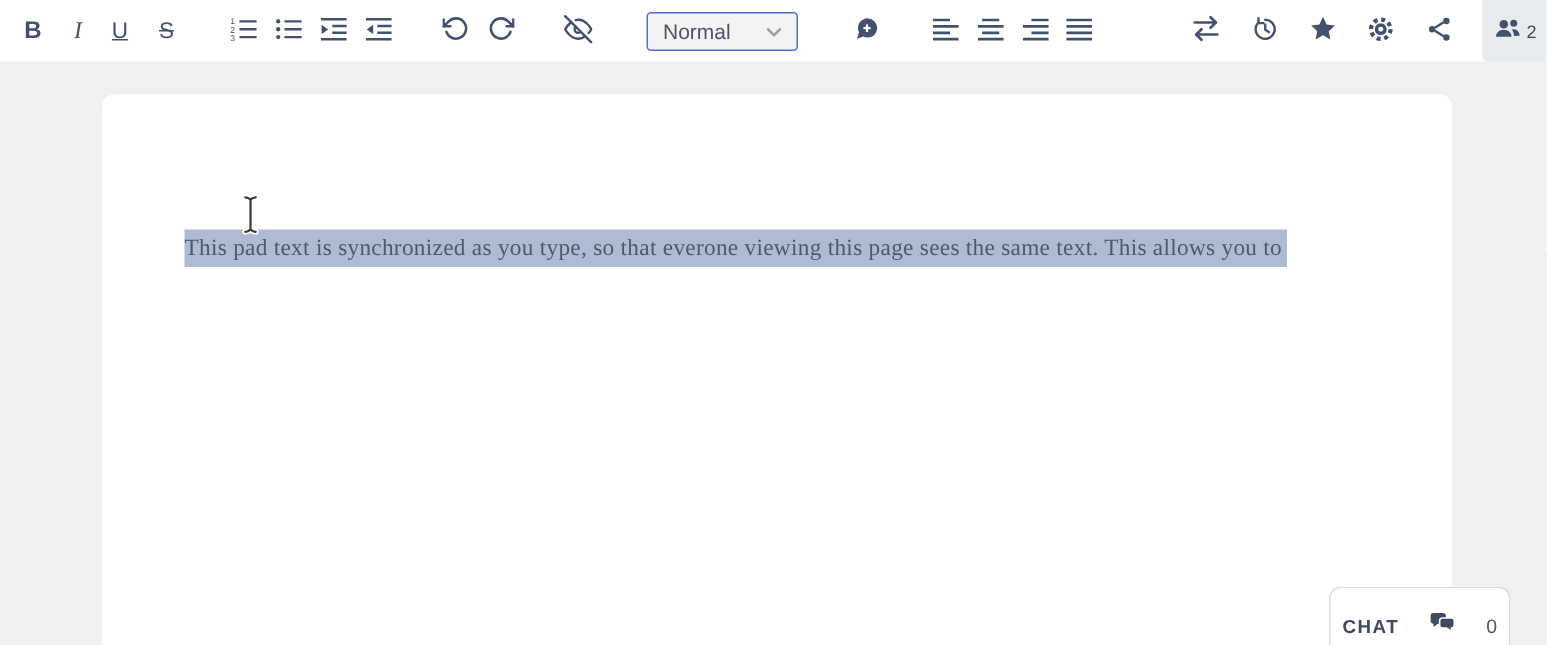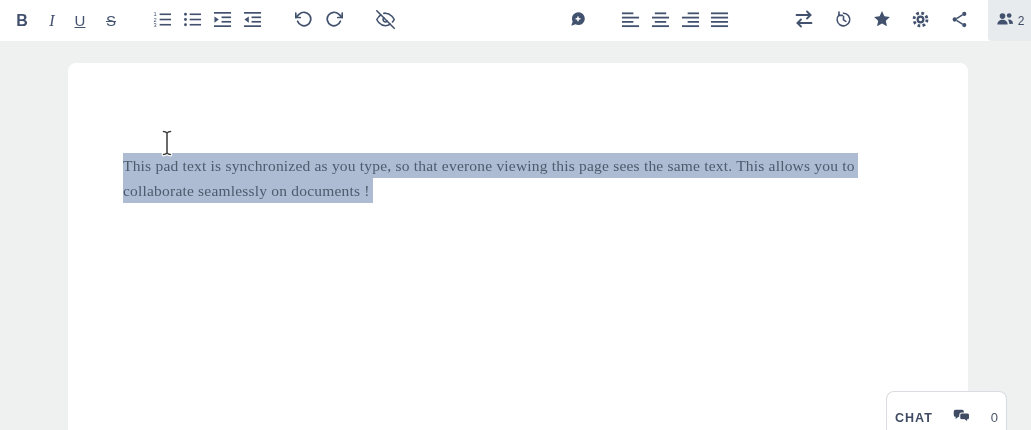--- a/index.html
+++ b/index.html
@@ -148,20 +148,28 @@
 
     <button class="tbtn" style="left:370px">
       <span>
         <svg width="19" height="19" viewBox="0 0 24 24" fill="none" stroke-width="2" stroke-linecap="round" stroke-linejoin="round">
           <path d="M17.94 17.94A10.07 10.07 0 0 1 12 20c-7 0-11-8-11-8a18.45 18.45 0 0 1 5.06-5.94M9.9 4.24A9.12 9.12 0 0 1 12 4c7 0 11 8 11 8a18.5 18.5 0 0 1-2.16 3.19m-6.72-1.07a3 3 0 1 1-4.24-4.24"></path>
           <line x1="1" y1="1" x2="23" y2="23"></line>
         </svg>
       </span>
     </button>
 
+    <div class="style-select">
+      <span class="val">Normal</span>
+      <span>
+        <svg width="10" height="7" viewBox="0 0 10 7" fill="none" stroke="#9aa2ad" stroke-width="1.7" stroke-linecap="round" stroke-linejoin="round">
+          <polyline points="1 1.5 5 5.5 9 1.5"></polyline>
+        </svg>
+      </span>
+    </div>
 
     <button class="tbtn" style="left:563px">
       <span>
         <svg width="18" height="18" viewBox="0 0 24 24" fill="none">
           <path d="M21 11.5a8.38 8.38 0 0 1-.9 3.8 8.5 8.5 0 0 1-7.6 4.7 8.38 8.38 0 0 1-3.8-.9L3 21l1.9-5.7a8.38 8.38 0 0 1-.9-3.8 8.5 8.5 0 0 1 4.7-7.6 8.38 8.38 0 0 1 3.8-.9h.5a8.48 8.48 0 0 1 8 8v.5z" fill="#42526e" stroke="none"></path>
           <line x1="12" y1="8.5" x2="12" y2="15" stroke="#ffffff" stroke-width="2"></line>
           <line x1="8.8" y1="11.75" x2="15.2" y2="11.75" stroke="#ffffff" stroke-width="2"></line>
         </svg>
       </span>
     </button>
@@ -272,21 +280,20 @@
           </g>
         </svg>
       </span>
       <span class="cnt">2</span>
     </button>
   </div>
 
   <div class="doc">
     <div class="pad-text">
       <div class="pad-line">This pad text is synchronized as you type, so that everone viewing this page sees the same text. This allows you to</div>
-      <div class="pad-line">collaborate seamlessly on documents !</div>
     </div>
   </div>
 
   <div class="ibeam">
     <svg width="14" height="28" viewBox="0 0 14 28" fill="none">
       <path d="M3.5 2.5 C5.5 2.5 7 4 7 4 C7 4 8.5 2.5 10.5 2.5 M3.5 25.5 C5.5 25.5 7 24 7 24 C7 24 8.5 25.5 10.5 25.5 M7 4 V24" stroke="#ffffff" stroke-width="3.8" stroke-linecap="round"></path>
       <path d="M3.5 2.5 C5.5 2.5 7 4 7 4 C7 4 8.5 2.5 10.5 2.5 M3.5 25.5 C5.5 25.5 7 24 7 24 C7 24 8.5 25.5 10.5 25.5 M7 4 V24" stroke="#3a3a3a" stroke-width="1.5" stroke-linecap="round"></path>
     </svg>
   </div>
 

